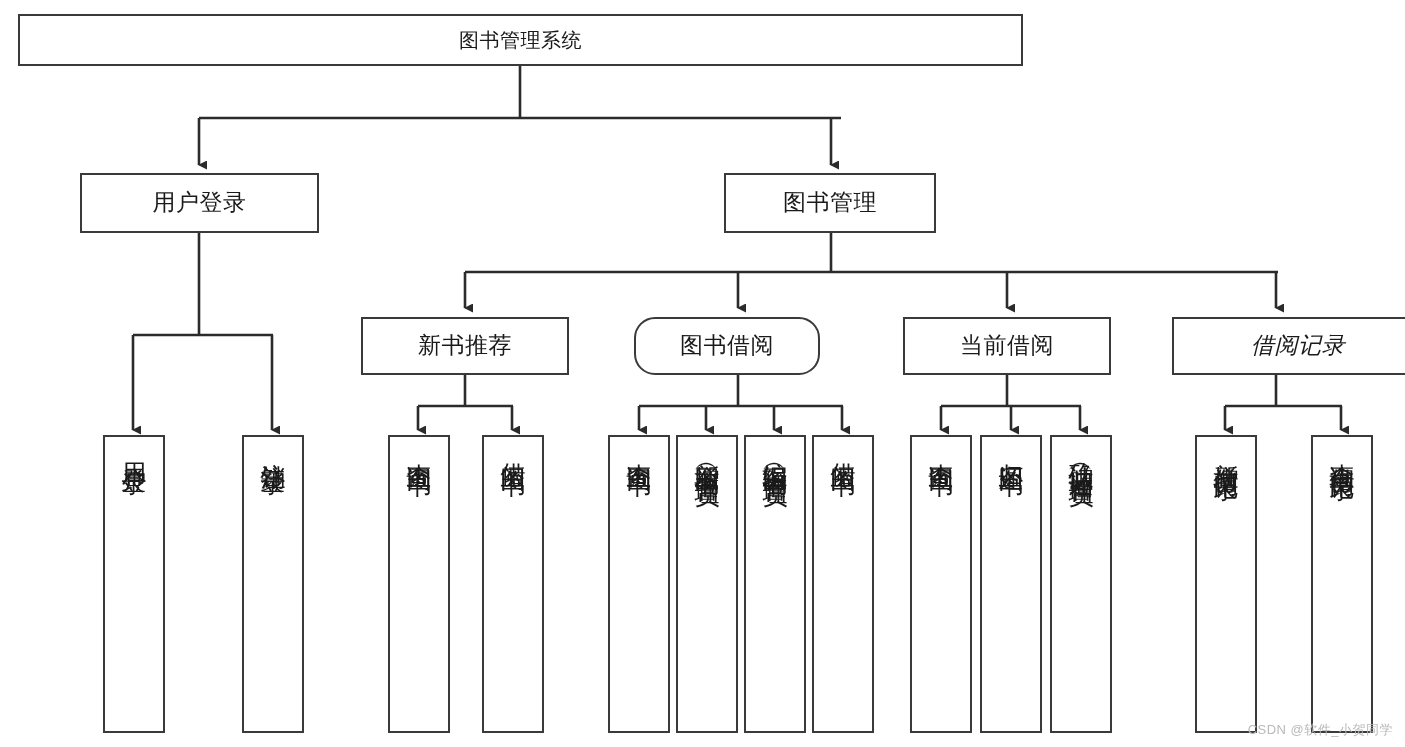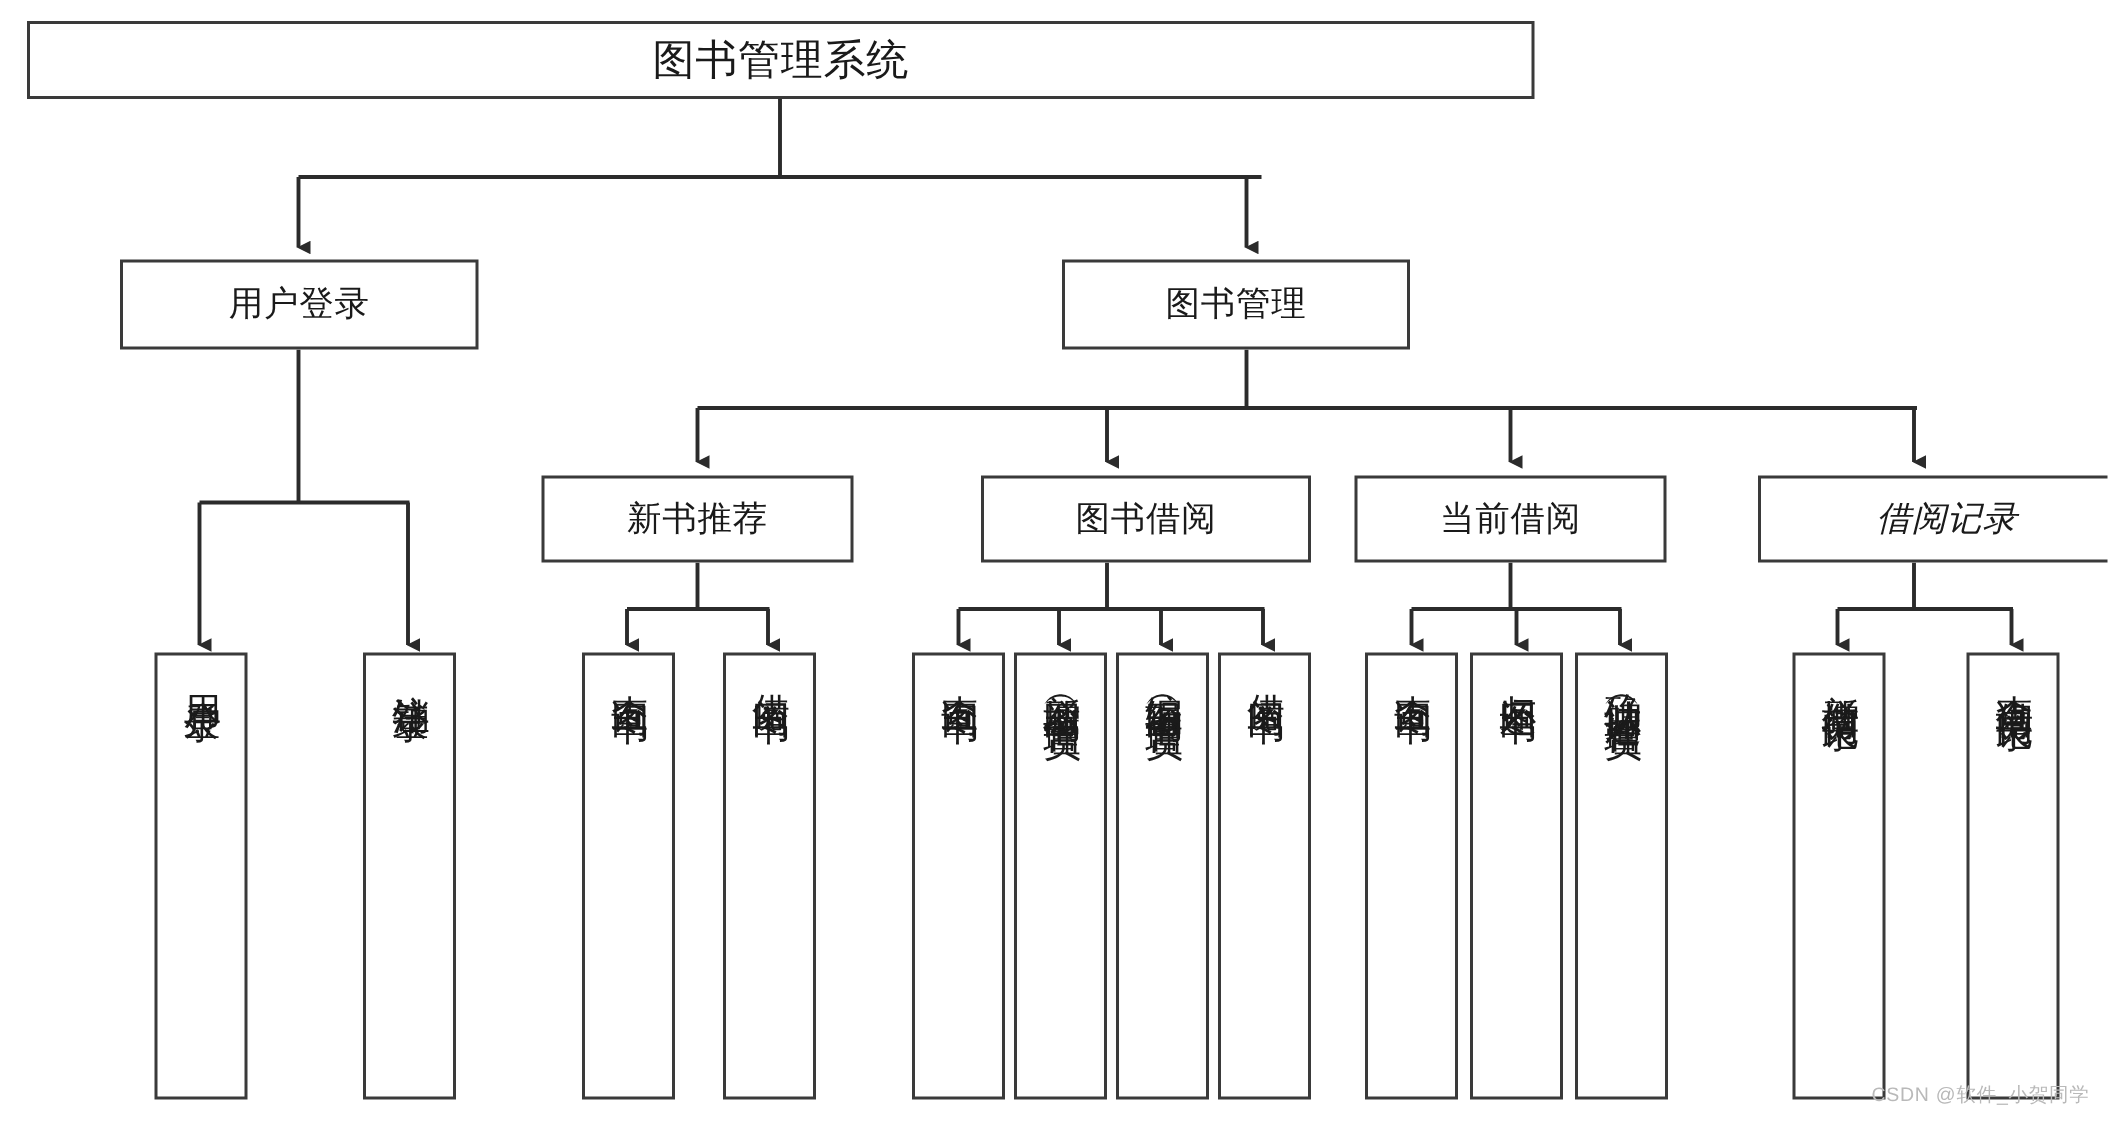--- a/index.html
+++ b/index.html
@@ -50,21 +50,21 @@
     align-items: flex-start;
     padding-top: 6px;
   }
   .node.vertical .label {
     writing-mode: vertical-rl;
     text-orientation: upright;
     font-size: 25px;
     letter-spacing: 3px;
     line-height: 1;
   }
-  .node.root .label { font-size: 28px; }
+  .node.root .label { font-size: 20px; }
   .watermark {
     position: absolute;
     right: 12px;
     bottom: 8px;
     font-size: 13px;
     color: #b9b9b9;
     letter-spacing: 0.5px;
     white-space: nowrap;
     user-select: none;
   }
@@ -124,28 +124,28 @@
     </g>
   </svg>
 
   <div class="node horizontal root" style="left:18px; top:14px; width:1005px; height:52px;">
     <span class="label">图书管理系统</span>
   </div>
 
   <div class="node horizontal" style="left:80px; top:173px; width:239px; height:60px;">
     <span class="label">用户登录</span>
   </div>
-  <div class="node horizontal" style="left:708px; top:173px; width:232px; height:60px;">
+  <div class="node horizontal" style="left:724px; top:173px; width:212px; height:60px;">
     <span class="label">图书管理</span>
   </div>
 
   <div class="node horizontal" style="left:361px; top:317px; width:208px; height:58px;">
     <span class="label">新书推荐</span>
   </div>
-  <div class="node horizontal" style="left:654px; top:317px; width:220px; height:58px;">
+  <div class="node horizontal" style="left:634px; top:317px; width:186px; height:58px;border-radius:21px;">
     <span class="label">图书借阅</span>
   </div>
   <div class="node horizontal" style="left:903px; top:317px; width:208px; height:58px;font-family:Liberation Serif, serif;">
     <span class="label">当前借阅</span>
   </div>
   <div class="node horizontal" style="left:1172px; top:317px; width:252px; height:58px;font-style:italic;">
     <span class="label">借阅记录</span>
   </div>
 
   <div class="node vertical" style="left:103px; top:435px; width:62px; height:298px;">

